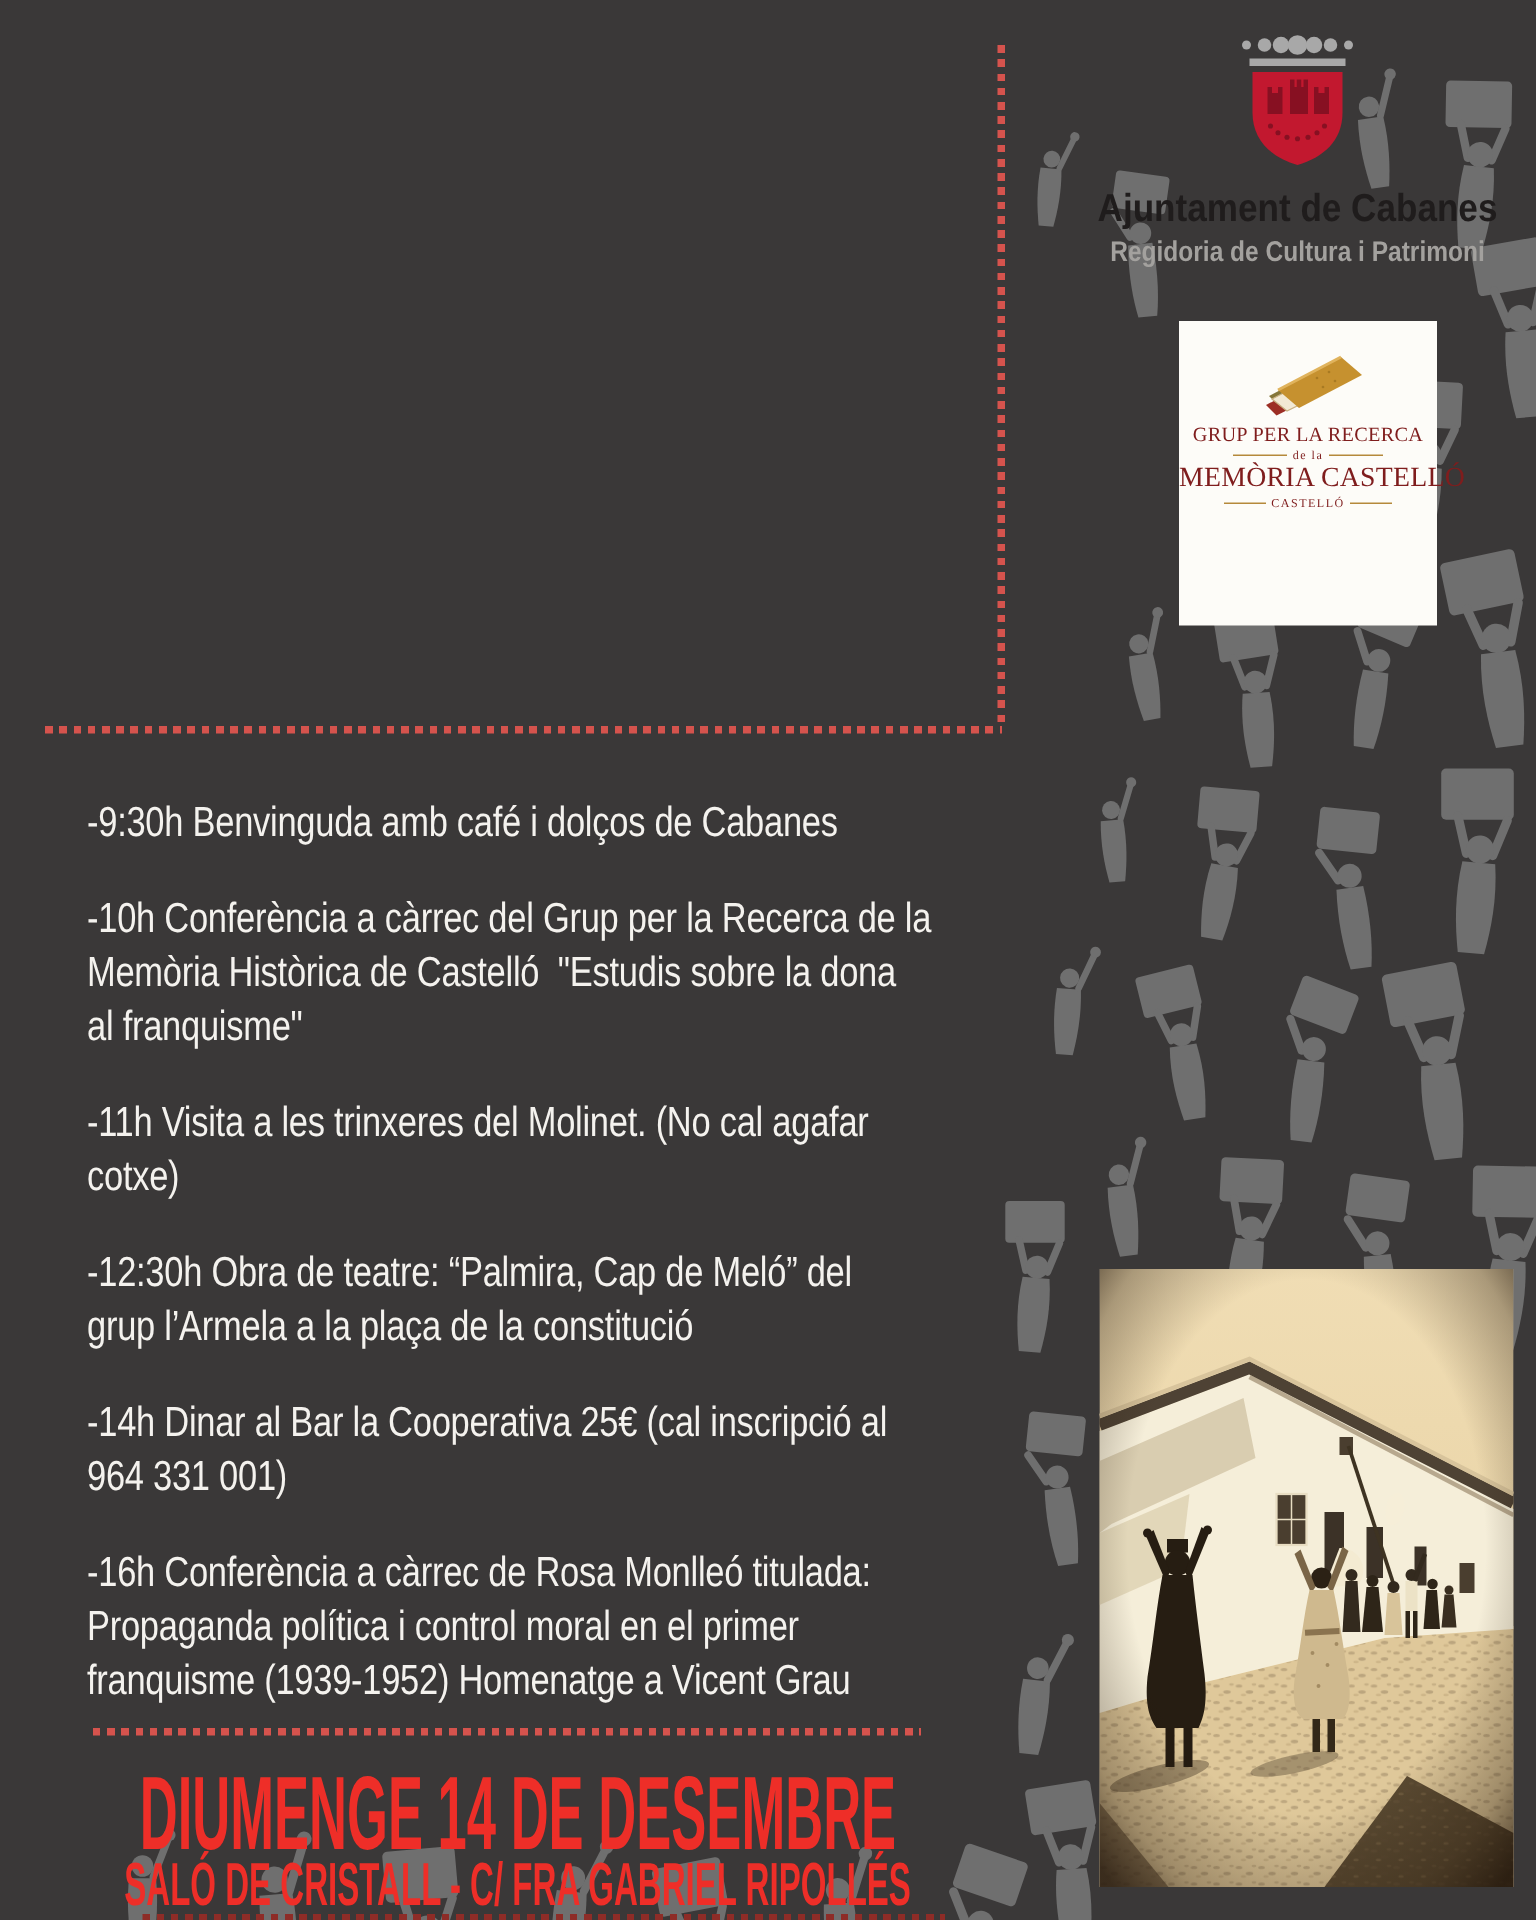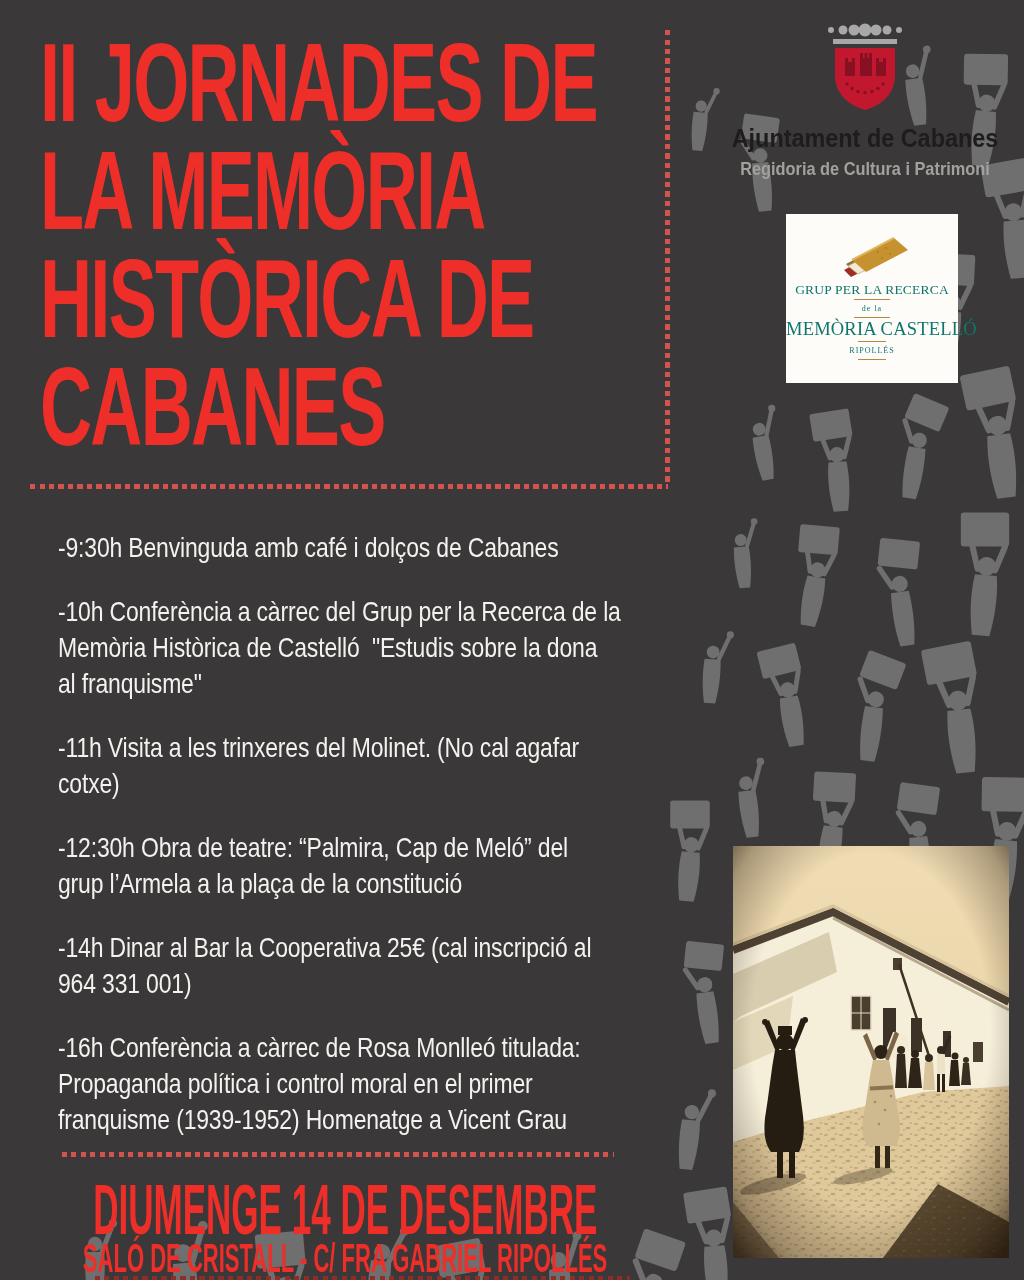--- a/index.html
+++ b/index.html
@@ -25,26 +25,26 @@
     height:108px;font-size:82px;font-weight:bold;letter-spacing:-2px;line-height:1;
     color:#ee2e28;white-space:nowrap;transform:scale(0.88,1.35);transform-origin:left top;}
   
   .org{position:absolute;left:700px;top:22px;width:330px;text-align:center;z-index:3;}
   .org .crest{display:block;margin:0 auto;}
   .org-name{margin-top:9px;font-size:26px;font-weight:bold;color:#1f1c1c;
     transform:scale(0.9,1);transform-origin:center top;white-space:nowrap;}
   .org-dept{margin-top:4px;font-size:19px;font-weight:bold;color:#a3a19e;
     transform:scale(0.86,1);transform-origin:center top;white-space:nowrap;}
   
-  .grm{position:absolute;left:786px;top:214px;width:172px;height:169px;background:#fdfcf8;
-    z-index:4;text-align:center;color:#0f766e;font-family:"Liberation Serif",serif;}
+  .grm{position:absolute;left:786px;top:214px;width:172px;height:203px;background:#fdfcf8;
+    z-index:4;text-align:center;color:#7f1d1d;font-family:"Liberation Serif",serif;}
   .grm .books{display:block;margin:10px auto 0;}
   .grm-l1{font-size:13.5px;letter-spacing:0.2px;margin-top:2px;white-space:nowrap;}
   .grm-l2,.grm-l4{font-size:8px;letter-spacing:1px;display:flex;align-items:center;
-    justify-content:center;gap:4px;margin-top:1px;white-space:nowrap;flex-direction:column;}
+    justify-content:center;gap:4px;margin-top:1px;white-space:nowrap;}
   .gold-line{display:inline-block;width:36px;height:1px;background:#b5893b;}
   .grm-l4 .gold-line{width:28px;}
   .grm-l3{font-size:18.5px;letter-spacing:0.2px;margin-top:1px;white-space:nowrap;}
   
   .schedule{position:absolute;left:58px;top:530px;width:780px;z-index:3;
     font-size:28px;line-height:36px;letter-spacing:-0.2px;color:#f4f2ee;
     transform:scale(0.82,1);transform-origin:left top;}
   .sched-item{margin:0 0 28px;}
   .sched-line{display:block;white-space:pre;}
   
@@ -119,26 +119,20 @@
     <use href="#p1" transform="translate(470 1310) rotate(-6) scale(1.05)"></use>
     <use href="#p2" transform="translate(560 1280) rotate(-4)"></use>
     <use href="#p3" transform="translate(650 1300) rotate(5) scale(1.1)"></use>
   </svg>
 
   <div class="dot-v v1"></div>
   <div class="dot-h h1"></div>
   <div class="dot-h h2"></div>
   <div class="dot-h h3"></div>
 
-  <div class="title">
-    <div class="title-line">II JORNADES DE</div>
-    <div class="title-line">LA MEMÒRIA</div>
-    <div class="title-line">HISTÒRICA DE</div>
-    <div class="title-line">CABANES</div>
-  </div>
 
   <div class="org">
     <svg class="crest" width="84" height="92" viewBox="0 0 84 92">
       <circle cx="8" cy="8" r="3" fill="#a8a8a8"></circle>
       <circle cx="20" cy="8" r="4.5" fill="#a8a8a8"></circle>
       <circle cx="31" cy="8" r="5.5" fill="#a8a8a8"></circle>
       <circle cx="42" cy="8" r="6.5" fill="#a8a8a8"></circle>
       <circle cx="53" cy="8" r="5.5" fill="#a8a8a8"></circle>
       <circle cx="64" cy="8" r="4.5" fill="#a8a8a8"></circle>
       <circle cx="76" cy="8" r="3" fill="#a8a8a8"></circle>
@@ -180,21 +174,21 @@
     </svg>
     <div class="grm-l1">GRUP PER LA RECERCA</div>
     <div class="grm-l2">
       <span class="gold-line"></span>
         <span>de la</span>
         <span class="gold-line"></span>
     </div>
     <div class="grm-l3">MEMÒRIA CASTELLÓ</div>
     <div class="grm-l4">
       <span class="gold-line"></span>
-        <span>RIPOLLÉS</span>
+        <span>CASTELLÓ</span>
         <span class="gold-line"></span>
     </div>
   </div>
 
   <div class="schedule">
     <p class="sched-item">
       <span class="sched-line">-9:30h Benvinguda amb café i dolços de Cabanes</span>
     </p>
     <p class="sched-item">
       <span class="sched-line">-10h Conferència a càrrec del Grup per la Recerca de la</span>

